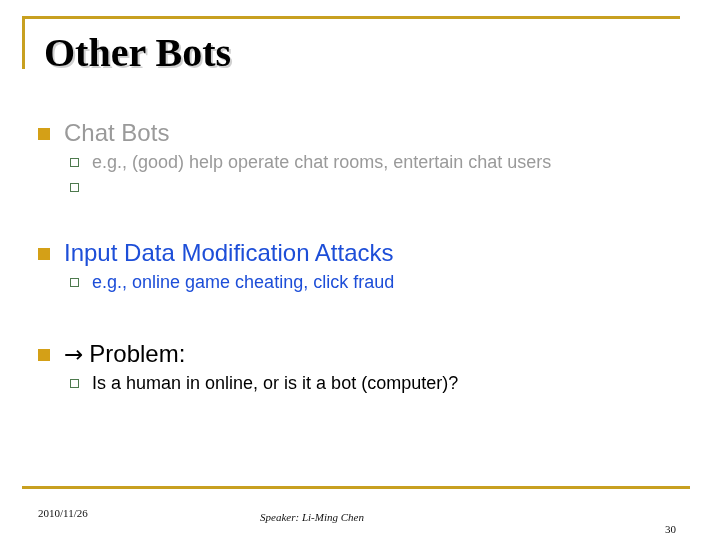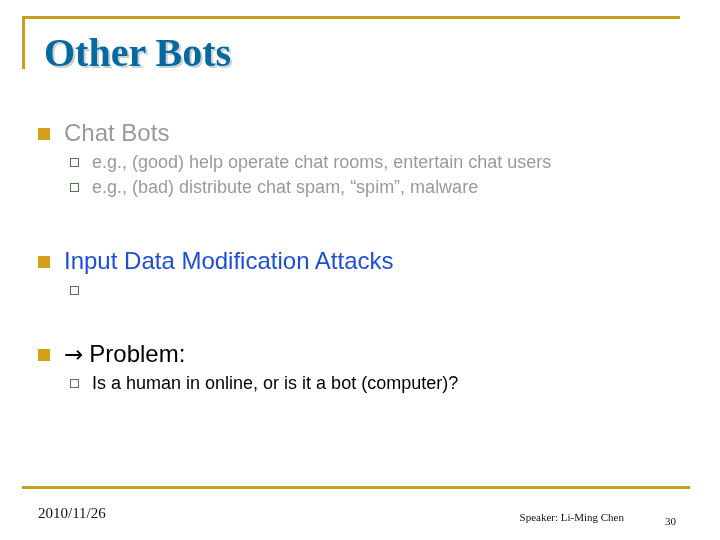--- a/index.html
+++ b/index.html
@@ -43,21 +43,21 @@
   }
 
   
   .title {
     position: absolute;
     left: 44px;
     top: 29px;
     font-family: "Liberation Serif", "DejaVu Serif", serif;
     font-size: 40px;
     font-weight: bold;
-    color: #0369a1;
+    color: #000000;
     letter-spacing: 0px;
     text-shadow: 2px 2px 0 rgba(170,170,170,0.55);
     white-space: nowrap;
   }
 
   
   .body-area {
     position: absolute;
     left: 0;
     top: 118px;
@@ -138,37 +138,38 @@
     top: 506px;
     width: 720px;
     height: 20px;
     font-family: "Liberation Serif", "DejaVu Serif", serif;
     color: #111111;
   }
   .footer-date {
     position: absolute;
     left: 38px;
     top: 0;
-    font-size: 15px;
+    font-size: 11px;
     line-height: 14px;
     white-space: nowrap;
   }
   .footer-speaker {
     position: absolute;
     left: 0;
     top: 4px;
     width: 624px;
-    text-align: right;
+    text-align: center;
     font-size: 11px;
     line-height: 14px;
+    font-style: italic;
   }
   .footer-page {
     position: absolute;
     right: 44px;
-    top: 8px;
+    top: 16px;
     font-size: 11px;
     line-height: 14px;
   }
 </style>
 </head>
 <body>
 
 <div class="slide">
 
   <div class="title-rule-top"></div>
@@ -182,31 +183,31 @@
       <div class="l1">
         <span class="marker"></span>
         <span class="l1-text color-gray">Chat Bots</span>
       </div>
       <div class="l2">
         <span class="marker"></span>
         <span class="l2-text color-gray">e.g., (good) help operate chat rooms, entertain chat users</span>
       </div>
       <div class="l2">
         <span class="marker"></span>
-        <span class="l2-text color-gray">e.g., (bad) distribute chat spam, “spim”, malware</span>
       </div>
     </div>
 
     <div class="group-input">
       <div class="l1">
         <span class="marker"></span>
         <span class="l1-text color-navy">Input Data Modification Attacks</span>
       </div>
       <div class="l2">
         <span class="marker"></span>
+        <span class="l2-text color-navy">e.g., online game cheating, click fraud</span>
       </div>
     </div>
 
     <div class="group-problem">
       <div class="l1">
         <span class="marker"></span>
         <span class="l1-text color-black">
           <span class="arrow">→</span><span>Problem:</span>
         </span>
       </div>

